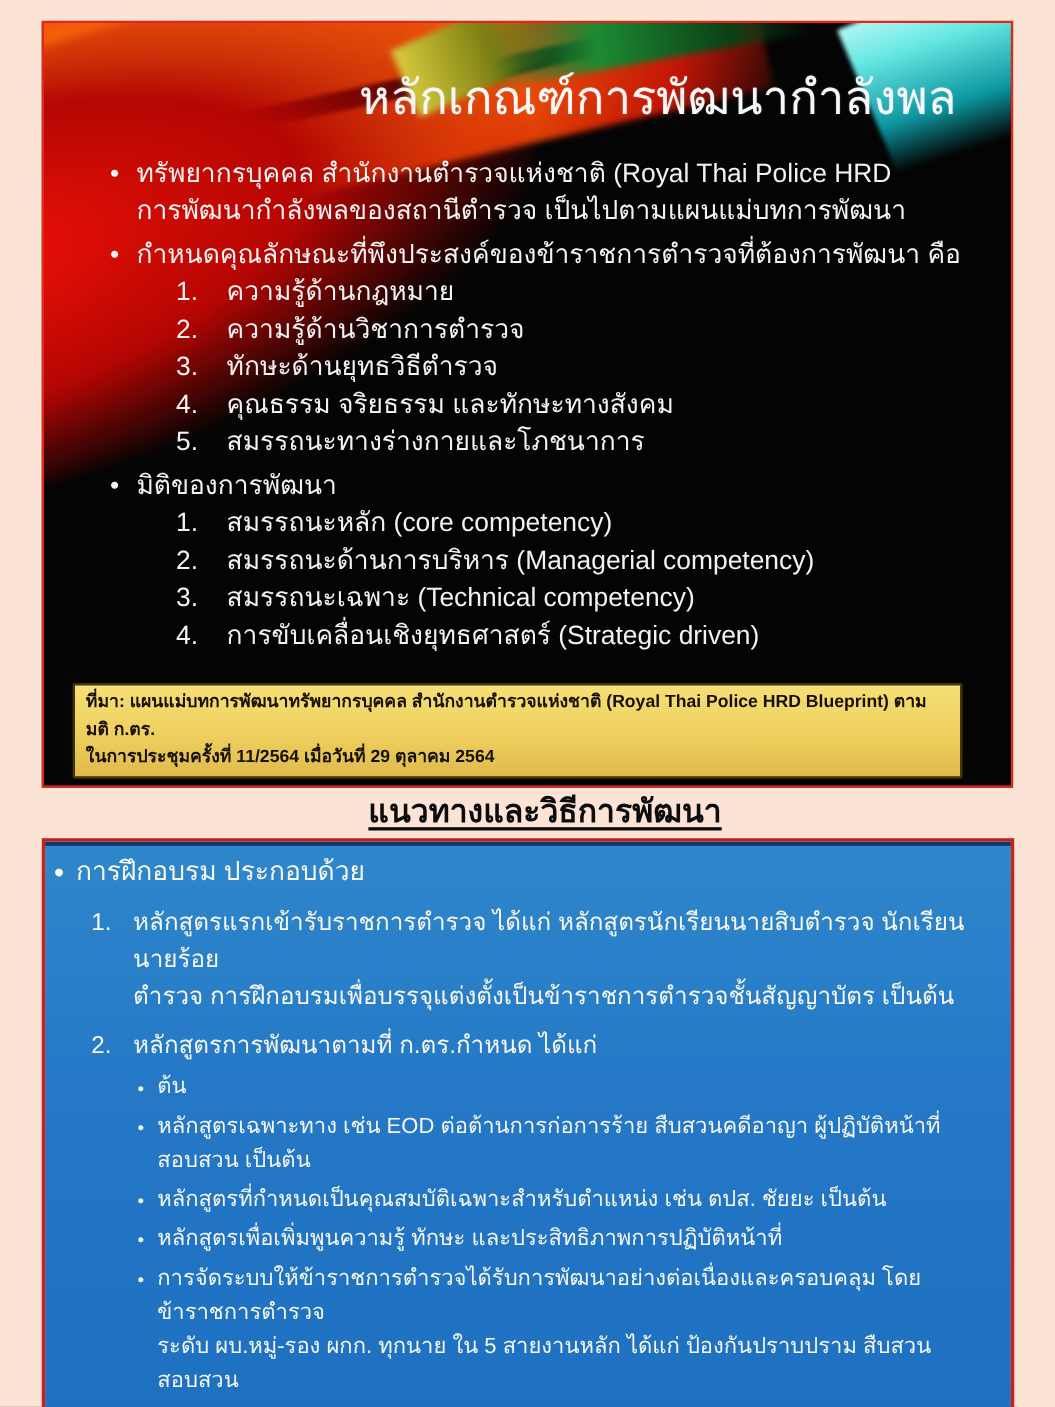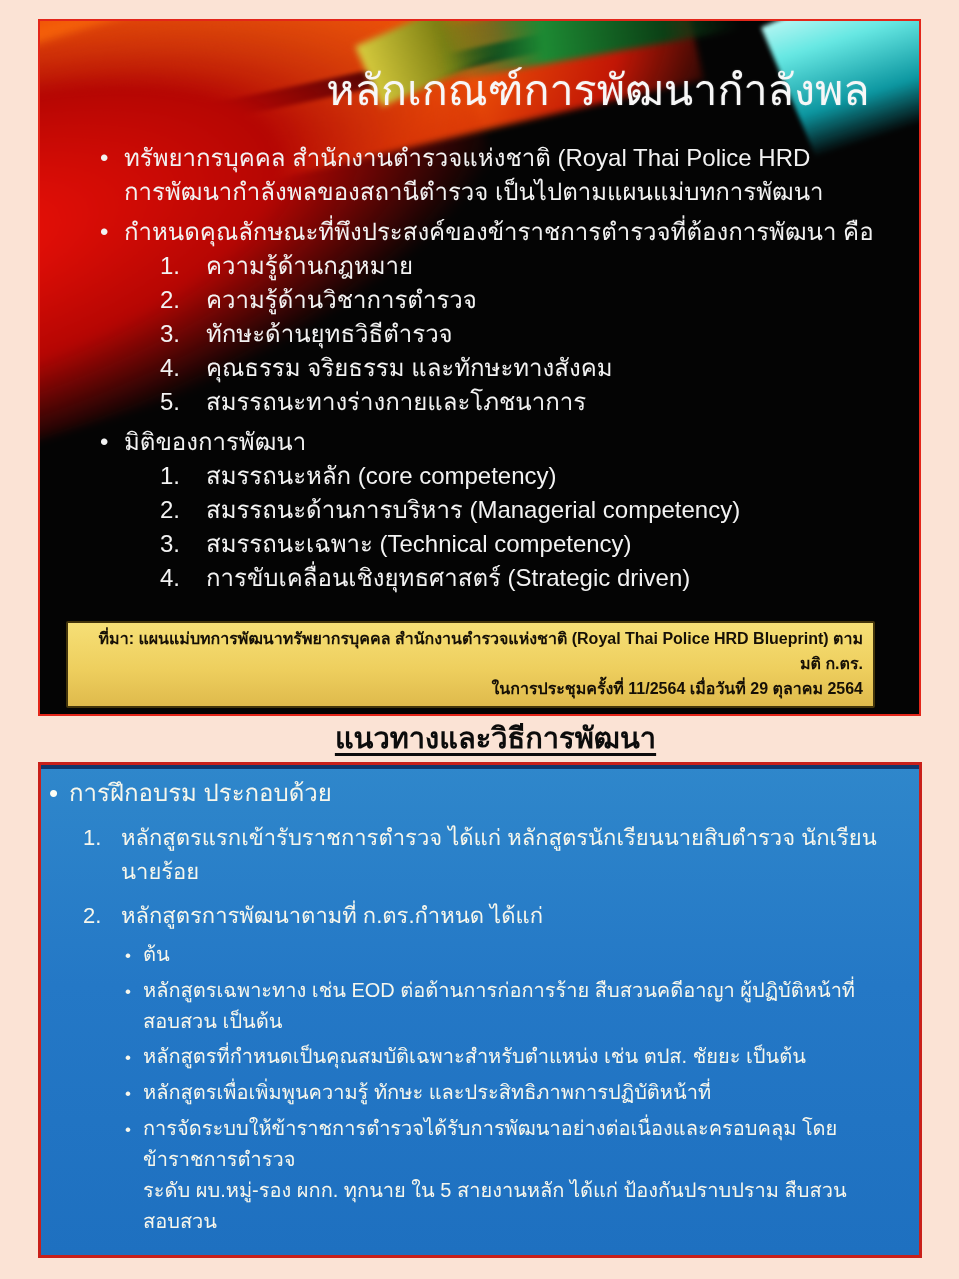--- a/index.html
+++ b/index.html
@@ -44,21 +44,21 @@
   .b-row{display:flex;}
   .b-mark{width:24px;flex:none;}
   .num-row{display:flex;margin-left:60px;}
   .num{width:46px;flex:none;}
   .gap6{height:6px;}
   .s1-footer{
     position:absolute;z-index:3;left:26px;right:44px;bottom:6px;
     background:linear-gradient(180deg,#f6df76 0%,#eecf5e 55%,#dfba4c 100%);
     border:2px solid #42340b;border-radius:2px;
     padding:3px 10px 5px;
-    font-size:16px;line-height:25px;font-weight:bold;color:#161006;text-align:right;
+    font-size:16px;line-height:25px;font-weight:bold;color:#161006;
   }
   
   .divider-heading{
     position:absolute;left:0;top:718px;width:959px;text-align:center;
     font-size:29px;line-height:40px;font-weight:bold;color:#0c0c0c;
     text-decoration:underline;text-decoration-thickness:2.5px;text-underline-offset:5px;margin-left:16px;
   }
   
   .slide2{
     position:absolute;left:38px;top:762px;width:884px;min-height:496px;
@@ -165,20 +165,21 @@
 
   <div class="s2-lead">
     <span class="b-mark">•</span>
     <div>การฝึกอบรม ประกอบด้วย</div>
   </div>
 
   <div class="s2-item">
     <span class="num">1.</span>
     <div>
       <div>หลักสูตรแรกเข้ารับราชการตำรวจ ได้แก่ หลักสูตรนักเรียนนายสิบตำรวจ นักเรียนนายร้อย</div>
+      <div>ตำรวจ การฝึกอบรมเพื่อบรรจุแต่งตั้งเป็นข้าราชการตำรวจชั้นสัญญาบัตร เป็นต้น</div>
     </div>
   </div>
 
   <div class="s2-item">
     <span class="num">2.</span>
     <div>หลักสูตรการพัฒนาตามที่ ก.ตร.กำหนด ได้แก่</div>
   </div>
 
   <div class="s2-sub first">
     <span class="b-mark">•</span>

